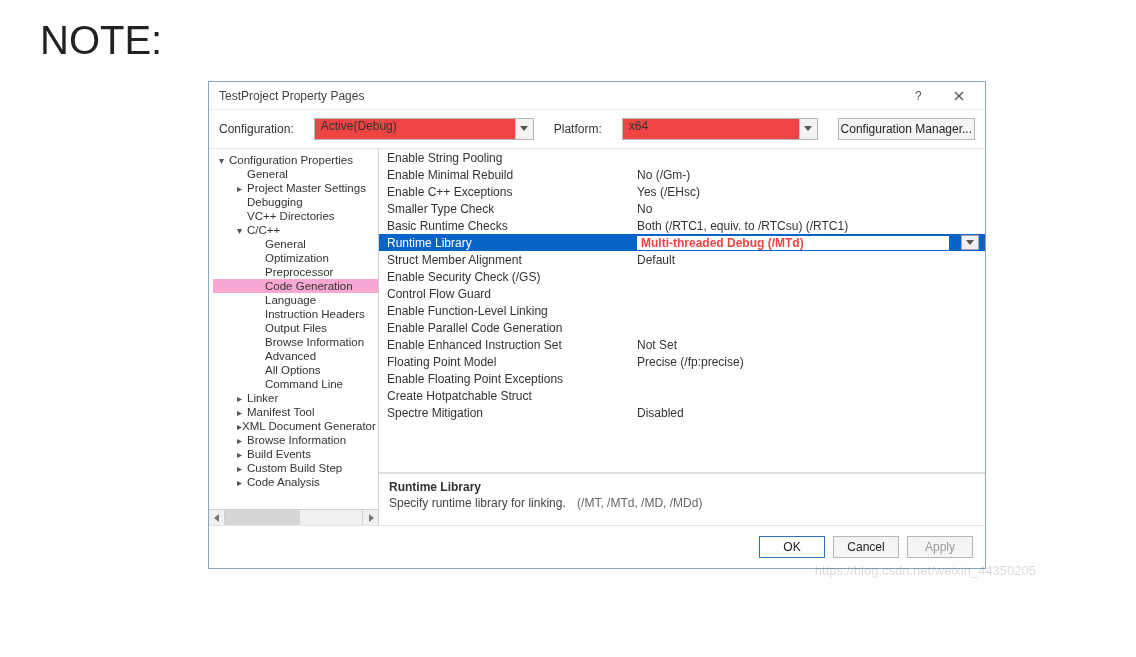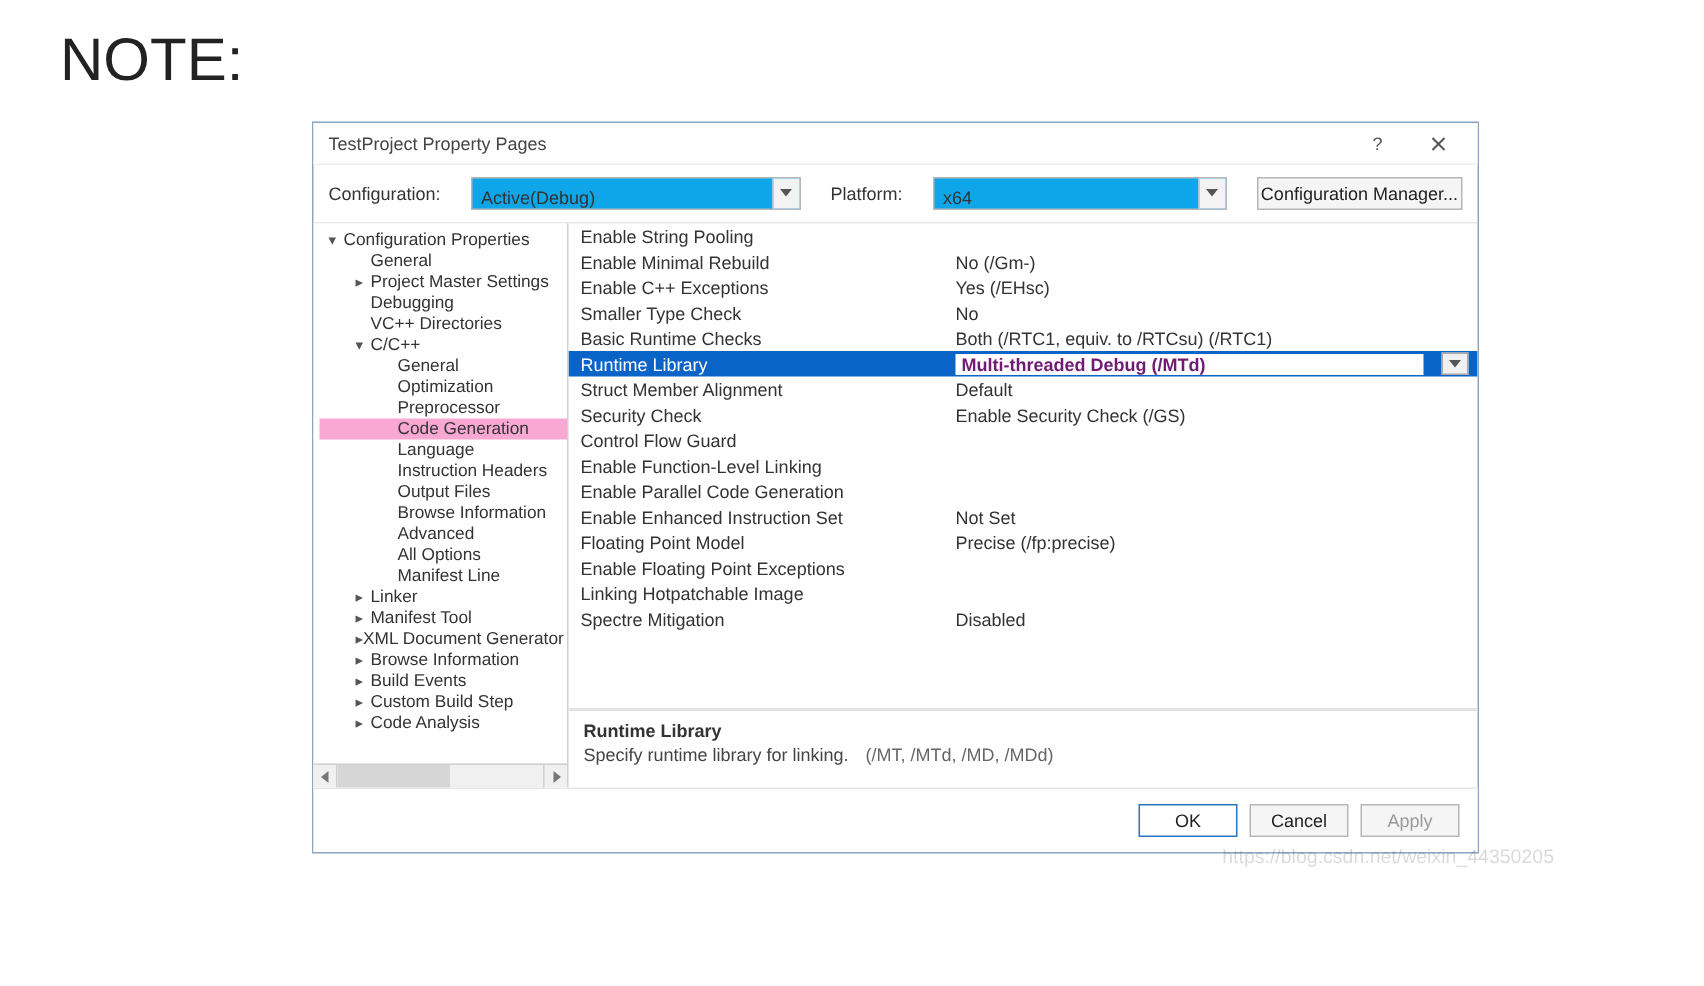--- a/index.html
+++ b/index.html
@@ -44,23 +44,23 @@
     display: flex;
     align-items: center;
     padding: 8px 10px;
     gap: 20px;
     border-bottom: 1px solid #e6e6e6;
     font-size: 12px;
     color: #333;
   }
   .config-row label { white-space: nowrap; }
   .combo {
-    display: flex; align-items: flex-end;
+    display: flex; align-items: flex-start;
     border: 1px solid #b7b7b7;
-    background: #0ea5e9;
+    background: #ef4444;
     height: 22px;
     font-size: 12px;
     color: #333;
   }
   .combo .val { padding: 0 6px; flex: 1; }
   .combo .arrow {
     width: 18px; height: 100%;
     border-left: 1px solid #c9c9c9;
     background: #f3f3f3;
     display:flex; align-items:center; justify-content:center;
@@ -117,21 +117,21 @@
     font-size: 12px;
     height: 17px;
     padding: 0 6px 0 8px;
     color:#333;
   }
   .grid-row .gname { width: 250px; }
   .grid-row .gval { flex:1; display:flex; align-items:center; }
   .grid-row.selected {
     background:#0a63c6; color:#fff;
   }
-  .grid-row.selected .gval { color:#701a75; font-weight:700;gap:12px;}
+  .grid-row.selected .gval { color:#ef4444; font-weight:700;gap:12px;}
   .grid-row.selected .gval .valwrap { background:#fff; padding: 0 4px; flex:1;}
   .grid-row.selected .gval .dd {
     width:18px; height:15px; border:1px solid #a9a9a9; background:#f0f0f0;
     display:flex; align-items:center; justify-content:center; margin-left:auto;
   }
   .desc-pane {
     border-top:1px solid #e0e0e0;
     padding: 6px 10px 10px 10px;
     height: 52px;
     font-size:12px;
@@ -270,21 +270,21 @@
             <div class="tree-item indent-2">
               <span class="caret"></span>
               <span class="lbl">Advanced</span>
             </div>
             <div class="tree-item indent-2">
               <span class="caret"></span>
               <span class="lbl">All Options</span>
             </div>
             <div class="tree-item indent-2">
               <span class="caret"></span>
-              <span class="lbl">Manifest Line</span>
+              <span class="lbl">Command Line</span>
             </div>
             <div class="tree-item indent-1">
               <span class="caret">▸</span>
               <span class="lbl">Linker</span>
             </div>
             <div class="tree-item indent-1">
               <span class="caret">▸</span>
               <span class="lbl">Manifest Tool</span>
             </div>
             <div class="tree-item indent-1">
@@ -356,21 +356,20 @@
                     <path d="M0 0 L4 5 L8 0" fill="#555"></path>
                   </svg>
                 </span>
               </div>
             </div>
             <div class="grid-row">
               <div class="gname">Struct Member Alignment</div>
               <div class="gval">Default</div>
             </div>
             <div class="grid-row">
-              <div class="gname">Security Check</div>
               <div class="gval">Enable Security Check (/GS)</div>
             </div>
             <div class="grid-row">
               <div class="gname">Control Flow Guard</div>
               <div class="gval"></div>
             </div>
             <div class="grid-row">
               <div class="gname">Enable Function-Level Linking</div>
               <div class="gval"></div>
             </div>
@@ -384,21 +383,21 @@
             </div>
             <div class="grid-row">
               <div class="gname">Floating Point Model</div>
               <div class="gval">Precise (/fp:precise)</div>
             </div>
             <div class="grid-row">
               <div class="gname">Enable Floating Point Exceptions</div>
               <div class="gval"></div>
             </div>
             <div class="grid-row">
-              <div class="gname">Linking Hotpatchable Image</div>
+              <div class="gname">Create Hotpatchable Struct</div>
               <div class="gval"></div>
             </div>
             <div class="grid-row">
               <div class="gname">Spectre Mitigation</div>
               <div class="gval">Disabled</div>
             </div>
           </div>
         <div class="desc-pane">
           <div class="dtitle">Runtime Library</div>
           <div class="dbody">

